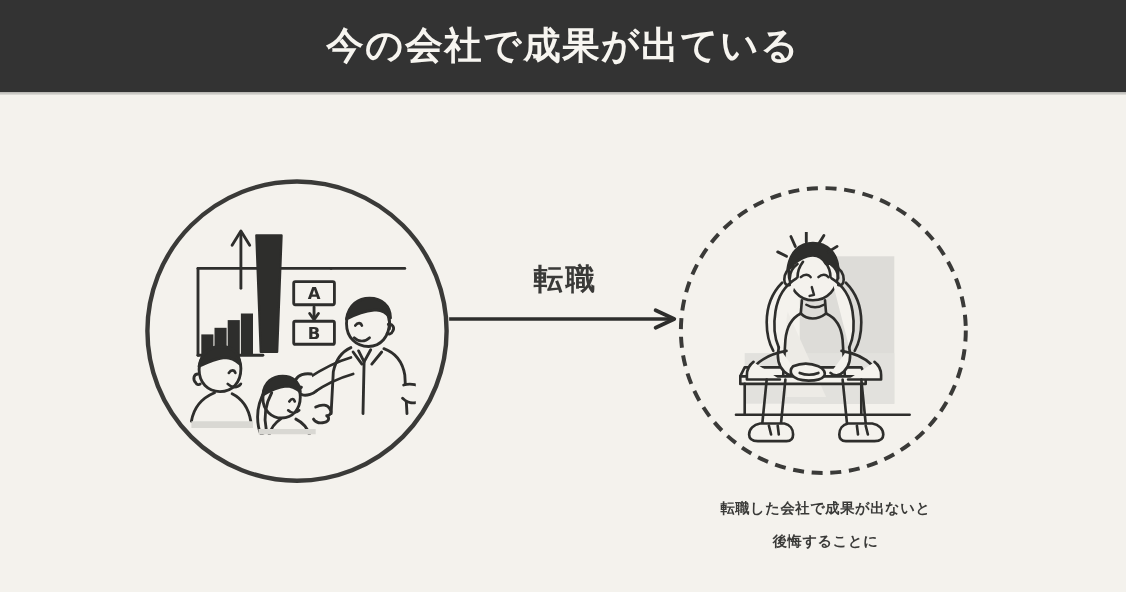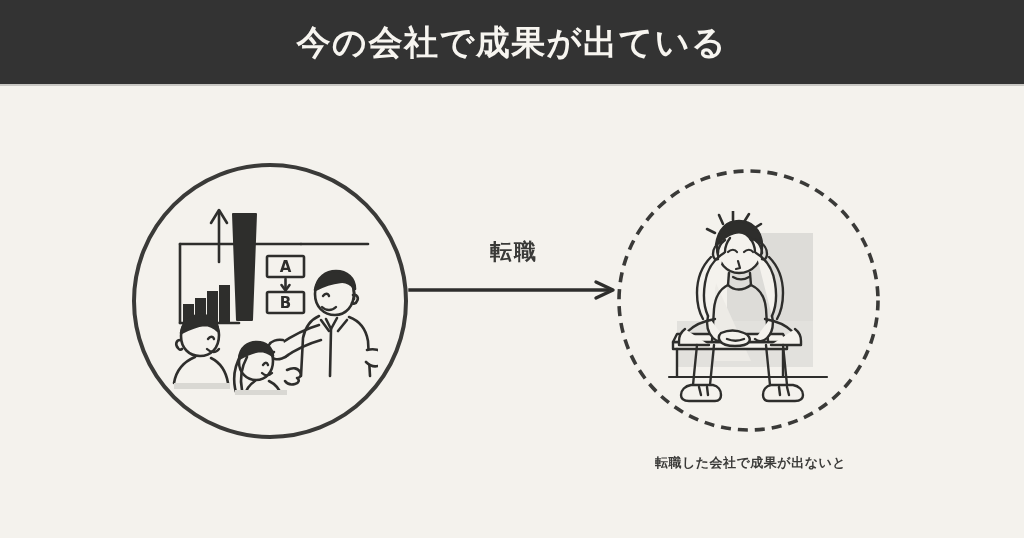--- a/index.html
+++ b/index.html
@@ -59,21 +59,21 @@
   .illus { position:absolute; display:block; }
   .illus-left  { left:163px; top:114px;  width:215px; height:195px; }
   .illus-right { left:655px; top:125px;  width:190px; height:205px; }
 
   
   .arrow-wrap { position:absolute; left:408px; top:155px; width:212px; height:60px; }
   .arrow-label {
     position:absolute; left:0; top:0;
     width:212px; text-align:center;
     color:#3A3A38;
-    font-size:22px; font-weight:bold;
+    font-size:27px; font-weight:bold;
     letter-spacing:2px; line-height:1;
   }
   .arrow-line { position:absolute; left:0; top:38px; }
 
   
   .caption {
     position:absolute;
     left:578px; top:362px;
     width:345px;
     text-align:center;
@@ -264,16 +264,17 @@
         <path d="M44 176 l2 8"></path>
         <path d="M52 176 l1 8"></path>
         <path d="M116 174 c-5 1 -8 5 -8 10 c0 4 2 6 6 6 l26 0 c5 0 8 -2 8 -6 c0 -5 -4 -9 -10 -10 Z" fill="#F4F2ED"></path>
         <path d="M124 176 l1 8"></path>
         <path d="M132 176 l2 8"></path>
       </g>
     </svg>
 
     <div class="caption">
       <div>転職した会社で成果が出ないと</div>
+      <div>後悔することに</div>
     </div>
 
   </div>
 </div>
 
 </body></html>

